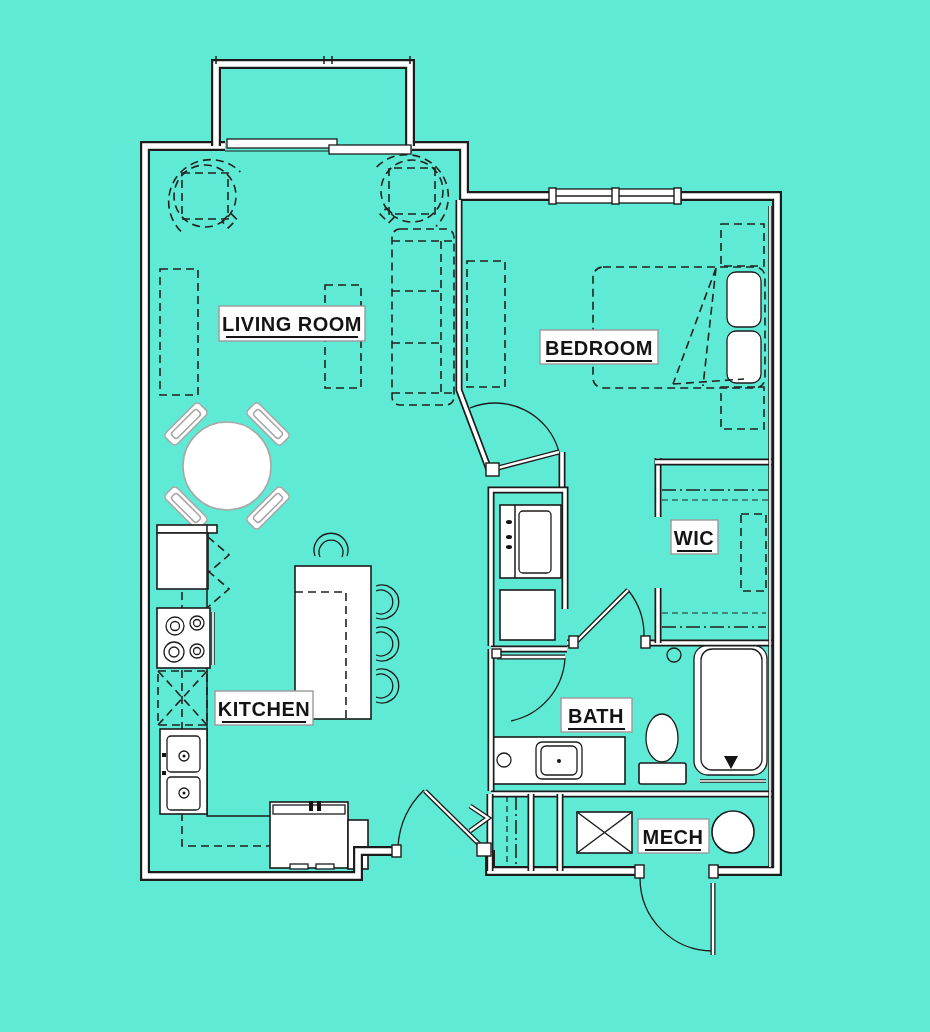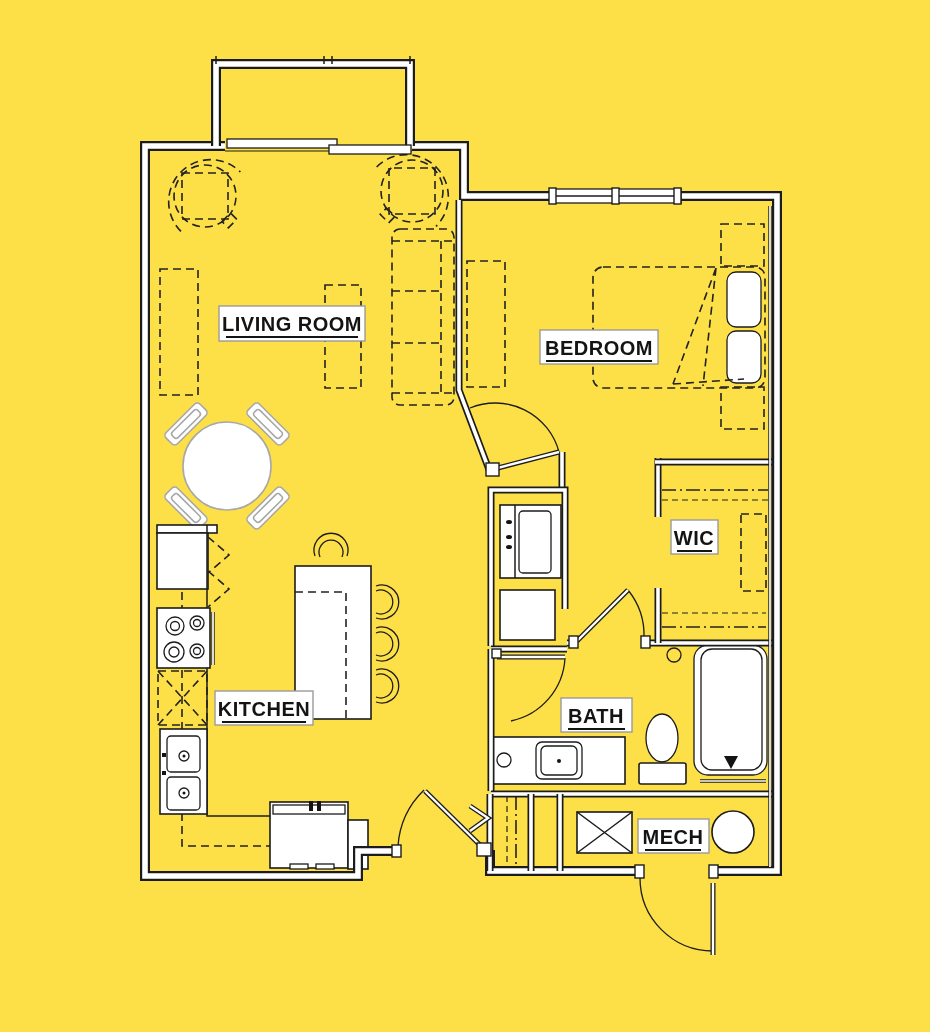--- a/index.html
+++ b/index.html
@@ -1,16 +1,16 @@
 <!DOCTYPE html>
 <html><head>
 <meta charset="utf-8">
 <style>
   html,body{margin:0;padding:0;background:#ffffff;}
-  .stage{position:relative;width:930px;height:1032px;background:#fde047;font-family:"Liberation Sans",sans-serif;}
+  .stage{position:relative;width:930px;height:1032px;background:#5eead4;font-family:"Liberation Sans",sans-serif;}
   svg{display:block}
   
   .w2{stroke:#1c1c1c;stroke-width:10;fill:none;stroke-linejoin:miter;stroke-linecap:butt}
   .w2.inner{stroke:#fff;stroke-width:5.6}
   .iw{stroke:#1c1c1c;stroke-width:7;fill:none;stroke-linejoin:miter;stroke-linecap:butt}
   .iw.inner{stroke:#fff;stroke-width:3.6}
   .d2{stroke:#1c1c1c;stroke-width:5;fill:none;stroke-linecap:butt}
   .d2.inner{stroke:#fff;stroke-width:2.4}
   .t2{stroke:#1c1c1c;stroke-width:3.4;fill:none}
   .t2.inner{stroke:#fff;stroke-width:1.7}

